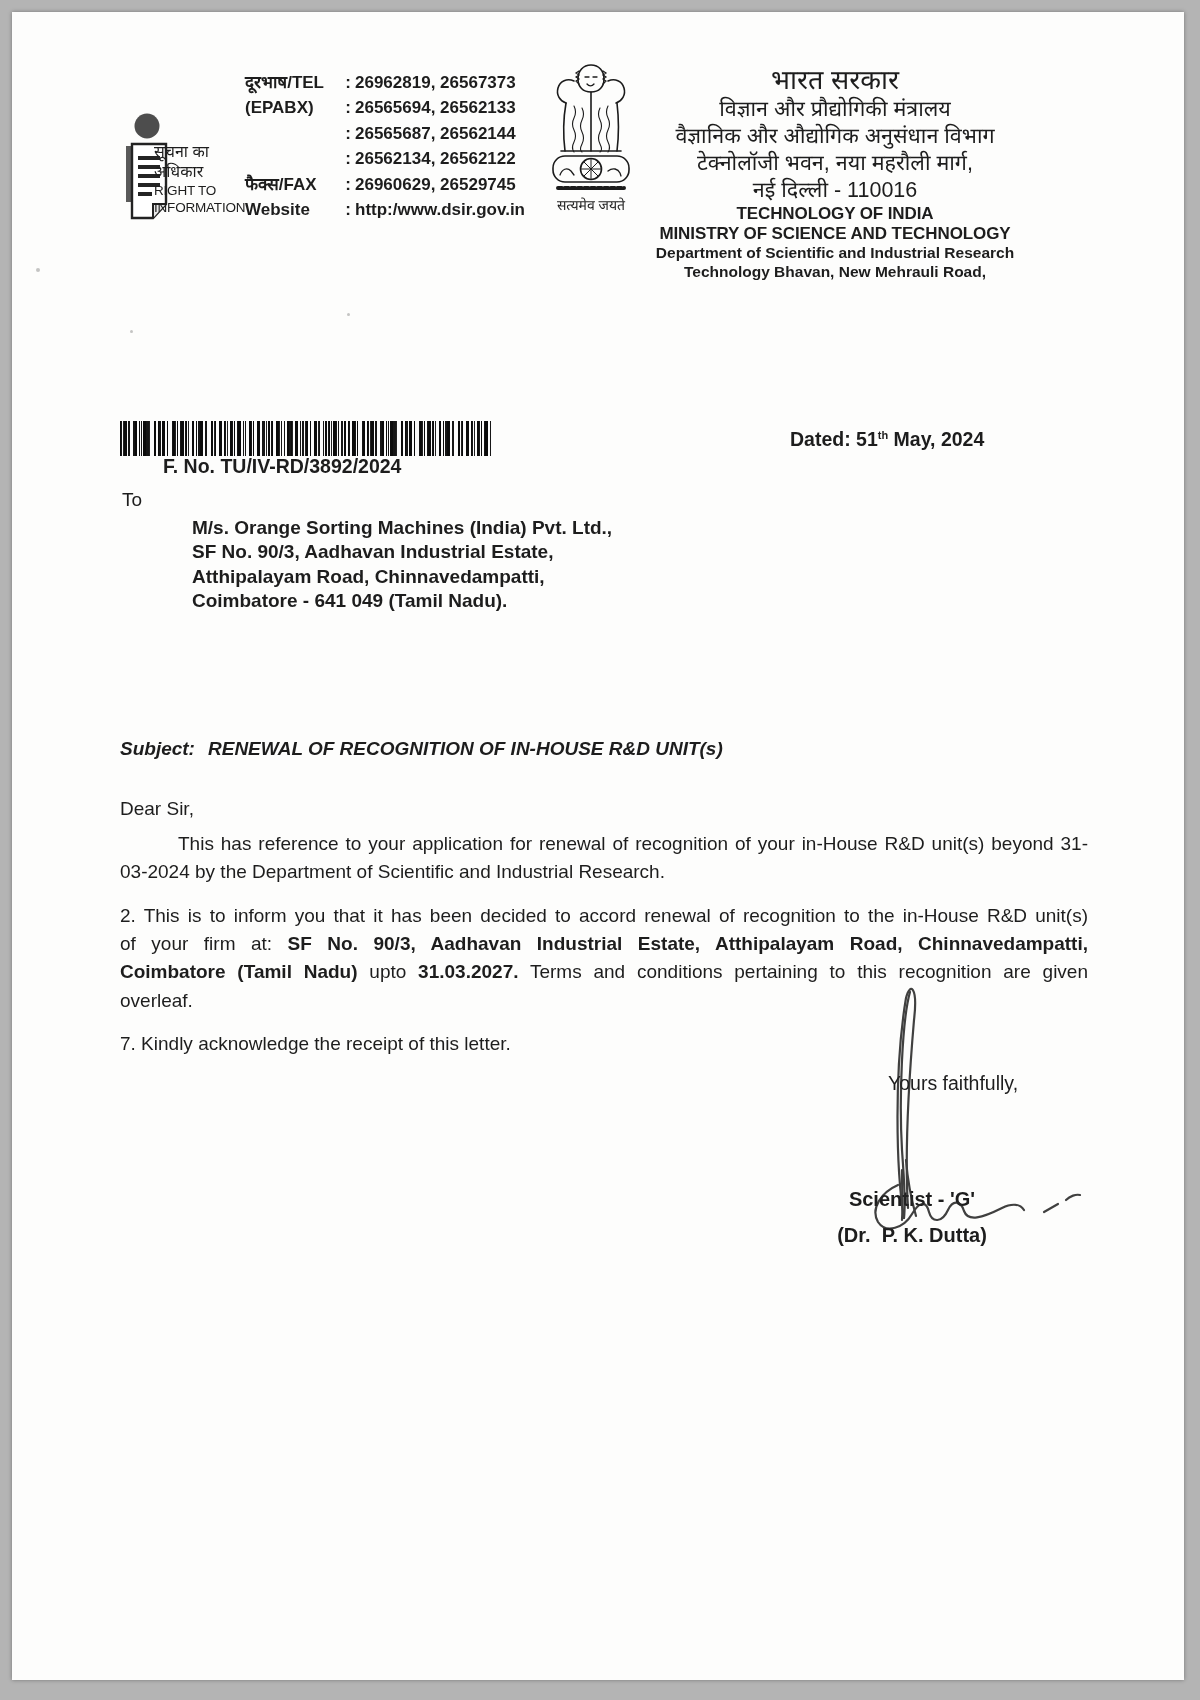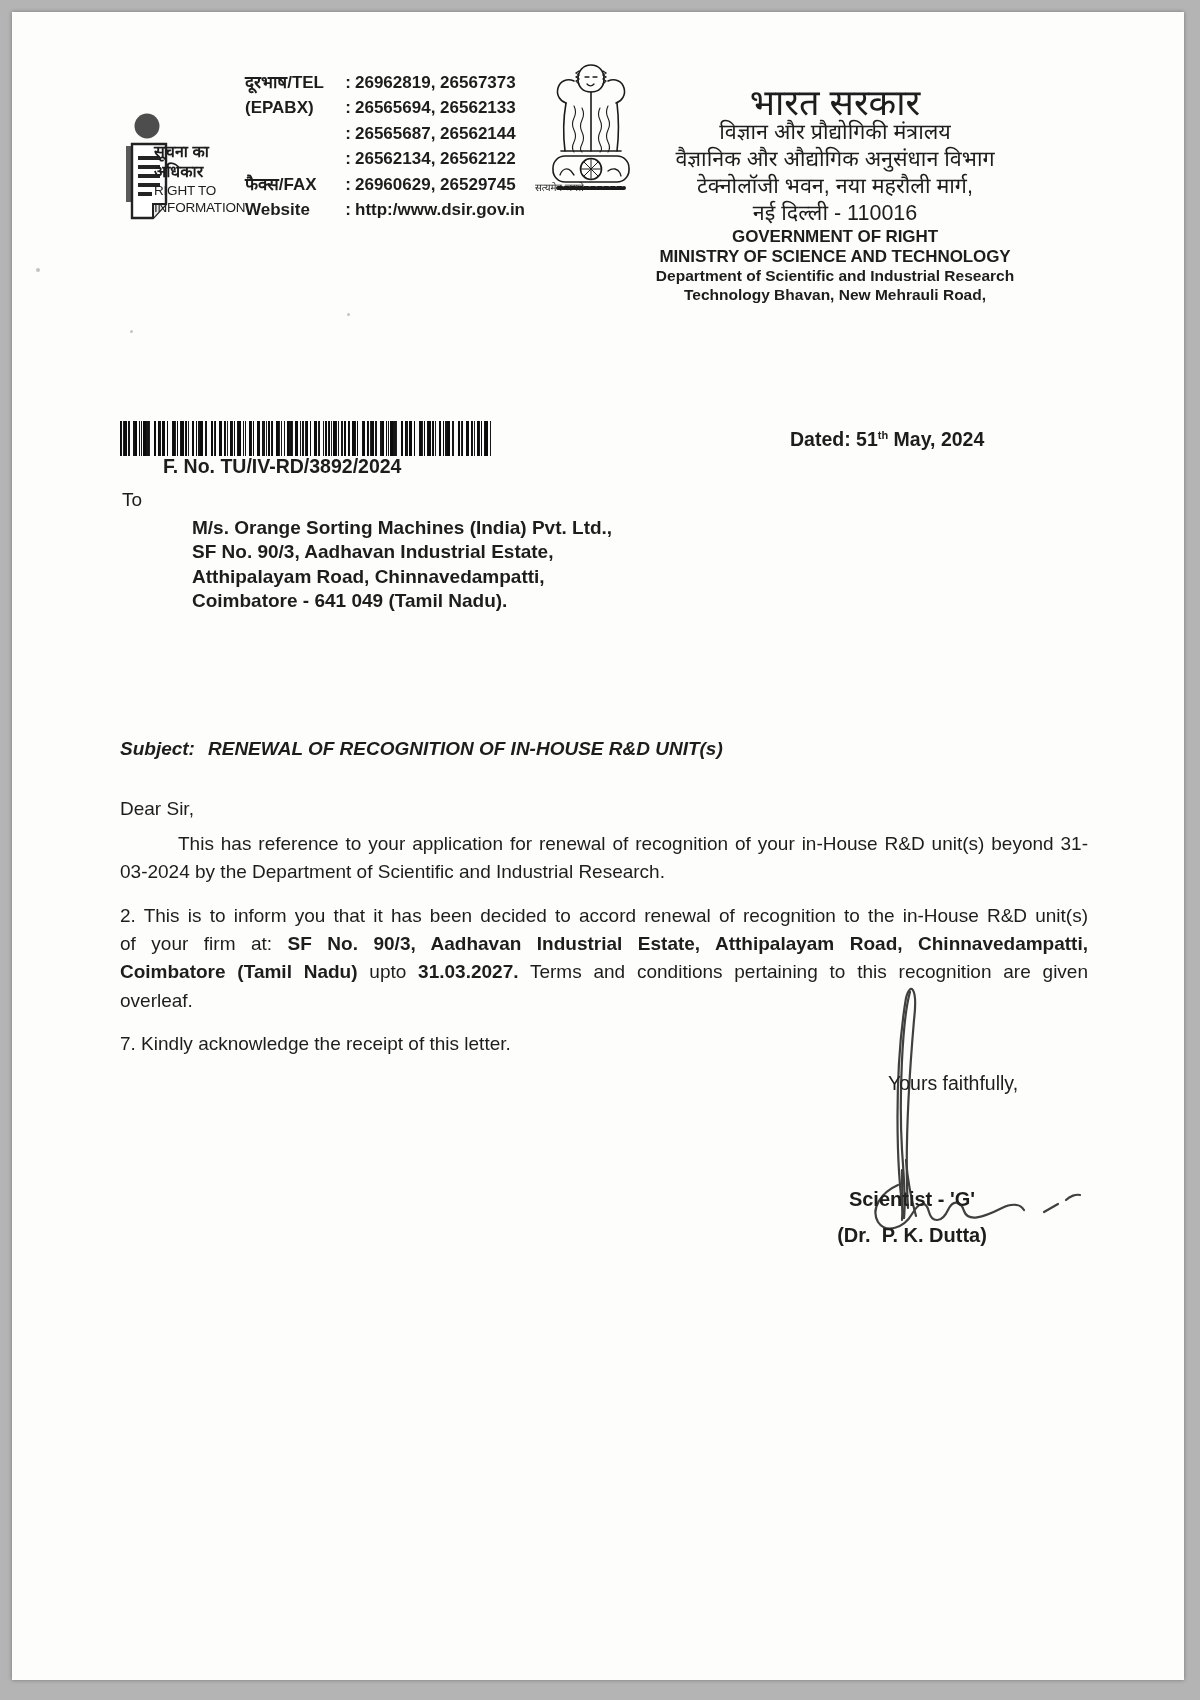--- a/index.html
+++ b/index.html
@@ -5,37 +5,37 @@
   html,body{margin:0;padding:0;background:#8f8f8f;}
   .canvas{position:relative;width:1200px;height:1700px;background:#b4b4b4;overflow:hidden;
           font-family:"Liberation Sans","DejaVu Sans",sans-serif;color:#1d1d1d;}
   .page{position:absolute;left:12px;top:12px;width:1172px;height:1668px;background:#fdfdfc;
         box-shadow:0 0 4px rgba(0,0,0,.35);}
   .abs{position:absolute;}
 
   
   .rti-icon{left:108px;top:100px;width:52px;height:122px;}
   .rti-text{left:142px;top:130px;width:110px;line-height:1.15;}
-  .rti-hi{font-size:16px;line-height:20px;font-weight:bold;}
+  .rti-hi{font-size:16px;line-height:20px;}
   .rti-en{font-size:13.5px;line-height:17px;letter-spacing:-0.2px;}
 
   
   .contacts{left:233px;top:58px;width:280px;font-weight:bold;font-size:17px;line-height:25.4px;}
   .contact-row{display:flex;align-items:flex-end;}
   .contact-label{width:96px;flex:none;}
   .contact-sep{width:14px;flex:none;text-align:center;}
   .contact-value{white-space:nowrap;}
 
   
   .emblem{left:533px;top:46px;width:92px;height:140px;}
-  .emblem-caption{left:523px;top:168px;width:112px;text-align:left;font-size:10px;}
+  .emblem-caption{left:523px;top:183px;width:112px;text-align:center;font-size:14px;}
 
   
   .govt{left:580px;top:52px;width:486px;text-align:center;}
-  .govt-hi-1{font-size:36px;line-height:32px;margin-top:23px;}
+  .govt-hi-1{font-size:27px;line-height:32px;}
   .govt-hi{font-size:21.5px;line-height:27px;}
   .govt-en-lg{font-weight:bold;font-size:17px;line-height:20px;letter-spacing:-0.1px;}
   .govt-en-sm{font-weight:bold;font-size:15.5px;line-height:18.5px;}
 
   
   .barcode{left:108px;top:409px;width:372px;height:35px;
     background:
       repeating-linear-gradient(90deg, rgba(10,10,10,.95) 0 2px, transparent 2px 3px, rgba(10,10,10,.9) 3px 4px, transparent 4px 8px, rgba(10,10,10,.95) 8px 9px, transparent 9px 13px),
       repeating-linear-gradient(90deg, #0c0c0c 0 1px, #fbfbfb 1px 4px, #0c0c0c 4px 7px, #fbfbfb 7px 9px, #161616 9px 10px, #fbfbfb 10px 15px, #0c0c0c 15px 17px, #fbfbfb 17px 19px);}
 
@@ -146,21 +146,21 @@
       </g>
     </svg>
     <div class="abs emblem-caption">सत्यमेव जयते</div>
 
     <div class="abs govt">
       <div class="govt-hi-1">भारत सरकार</div>
       <div class="govt-hi">विज्ञान और प्रौद्योगिकी मंत्रालय</div>
       <div class="govt-hi">वैज्ञानिक और औद्योगिक अनुसंधान विभाग</div>
       <div class="govt-hi">टेक्नोलॉजी भवन, नया महरौली मार्ग,</div>
       <div class="govt-hi">नई दिल्ली - 110016</div>
-      <div class="govt-en-lg">GOVERNMENT OF RIGHT</div>
+      <div class="govt-en-lg">TECHNOLOGY OF INDIA</div>
       <div class="govt-en-lg">MINISTRY OF SCIENCE AND TECHNOLOGY</div>
       <div class="govt-en-sm">Department of Scientific and Industrial Research</div>
       <div class="govt-en-sm">Technology Bhavan, New Mehrauli Road,</div>
     </div>
 
     <div class="abs barcode"></div>
 
     <div class="abs dated"><span>Dated: </span><span>51</span><sup>th</sup><span> May, 2024</span></div>
     <div class="abs fileno">F. No. TU/IV-RD/3892/2024</div>
 

